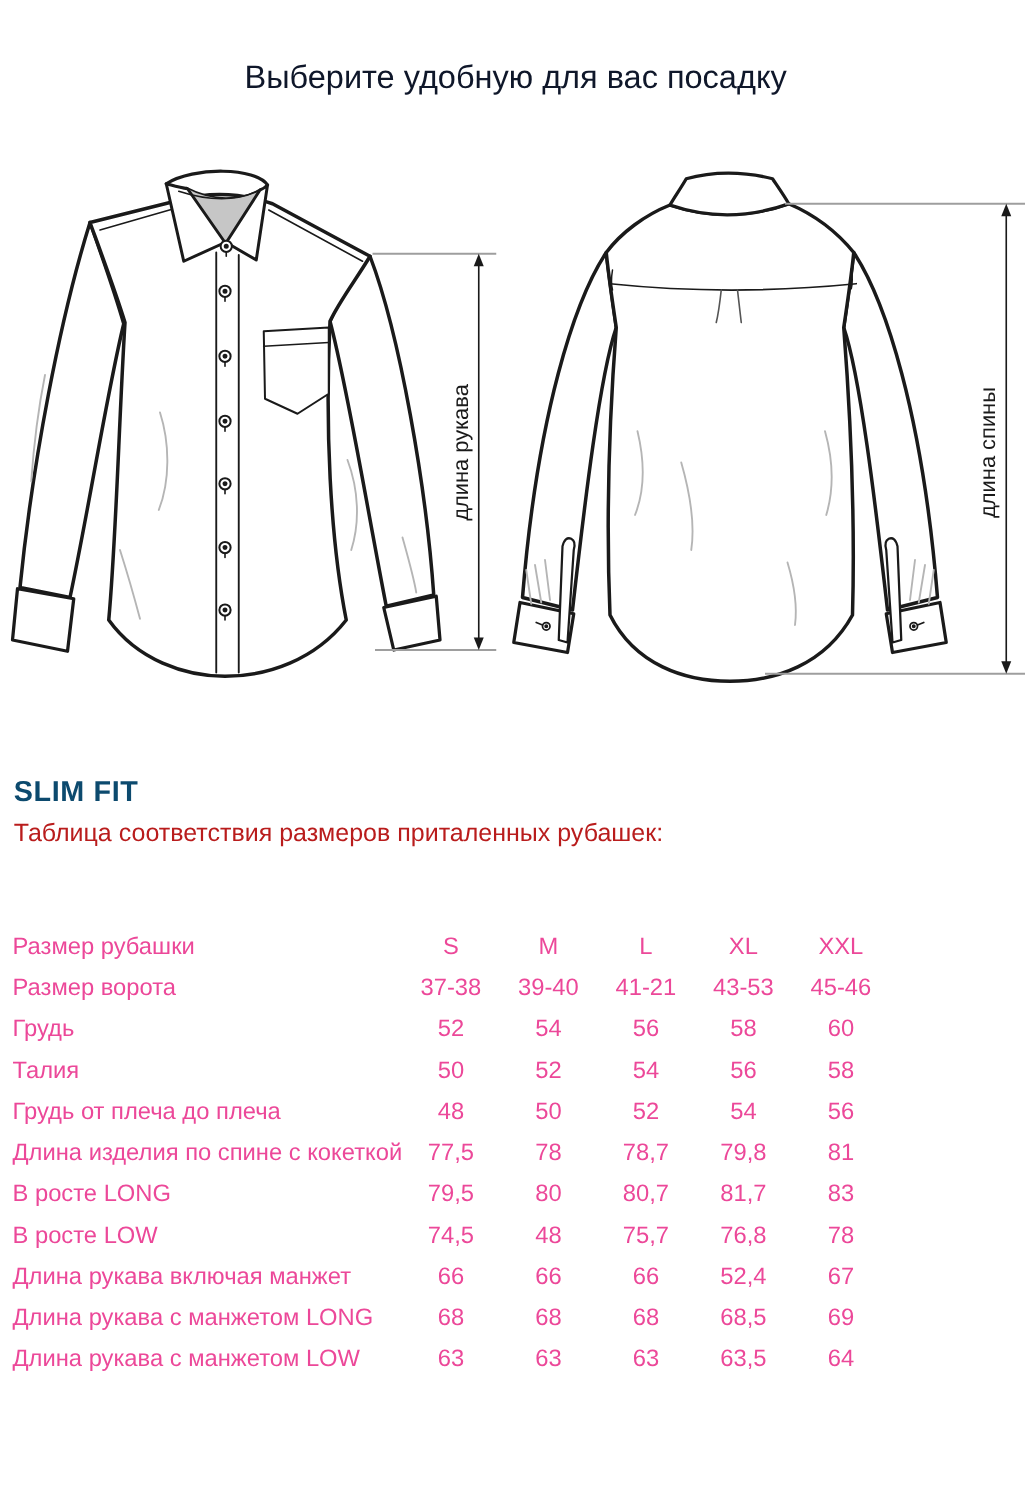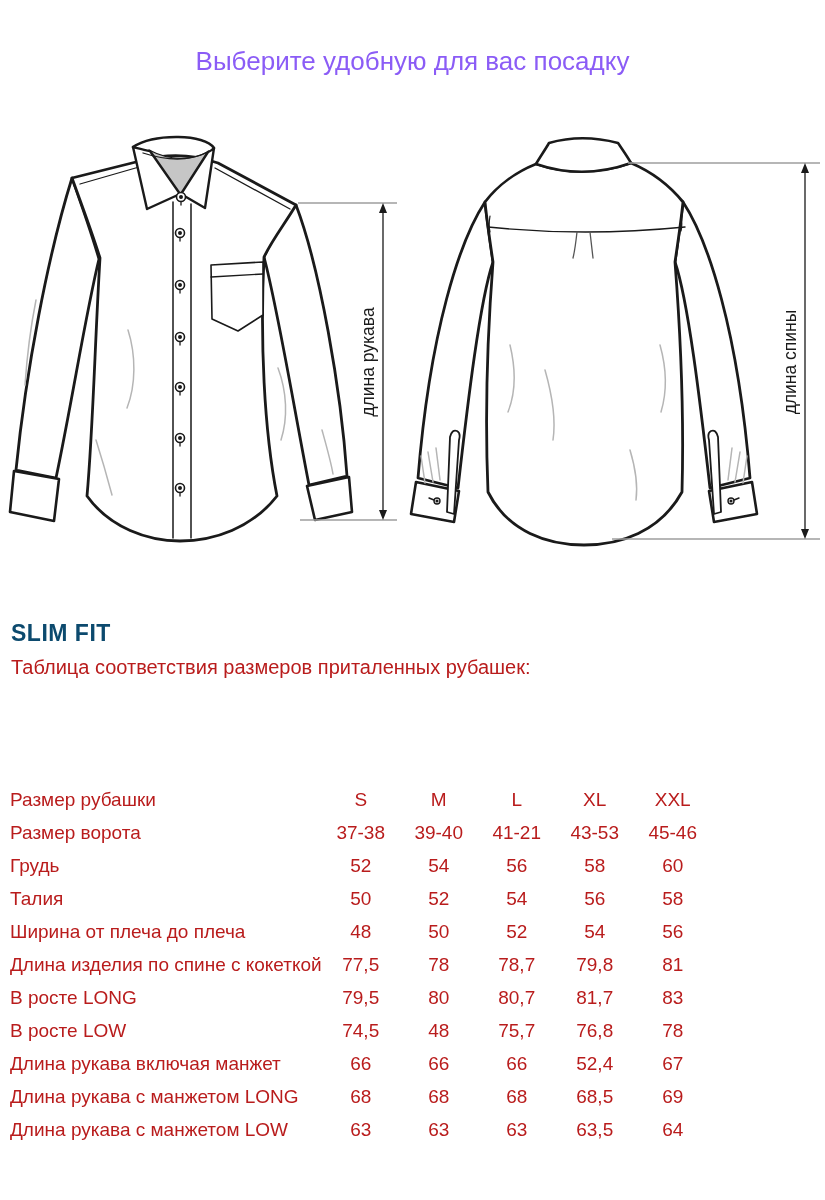--- a/index.html
+++ b/index.html
@@ -3,31 +3,31 @@
 <meta charset="utf-8">
 <style>
   html,body{margin:0;padding:0;}
   body{
     width:825px;height:1200px;background:#ffffff;color:#000;
     font-family:"Liberation Sans", sans-serif;position:relative;overflow:hidden;
   }
   .page{position:relative;width:825px;height:1200px;}
   .title{
     position:absolute;top:46px;left:0;width:825px;text-align:center;
-    font-size:26px;font-weight:400;color:#8b5cf6;
+    font-size:26px;font-weight:400;color:#0f172a;
   }
   .figure{position:absolute;top:110px;left:0;width:825px;height:470px;}
   .heading{
     position:absolute;top:620px;left:11px;font-size:23px;font-weight:700;color:#0c4a6e;
     letter-spacing:0.5px;
   }
   .subtitle{position:absolute;top:656px;left:11px;font-size:20px;color:#b91c1c;}
   table.sizes{
     position:absolute;top:741px;left:10px;border-collapse:collapse;table-layout:fixed;
-    font-size:19px;color:#b91c1c;margin-top:42px;
+    font-size:19px;color:#ec4899;
   }
   table.sizes td{height:33px;padding:0;vertical-align:middle;white-space:nowrap;}
   table.sizes td.lbl{width:268px;text-align:left;}
   table.sizes td.val{width:78px;text-align:center;}
   svg text{font-family:"Liberation Sans", sans-serif;}
 </style>
 </head>
 <body>
 
 <div class="page">
@@ -206,21 +206,21 @@
       </tr>
       <tr>
         <td class="lbl">Талия</td>
         <td class="val">50</td>
         <td class="val">52</td>
         <td class="val">54</td>
         <td class="val">56</td>
         <td class="val">58</td>
       </tr>
       <tr>
-        <td class="lbl">Ширина от плеча до плеча</td>
+        <td class="lbl">Грудь от плеча до плеча</td>
         <td class="val">48</td>
         <td class="val">50</td>
         <td class="val">52</td>
         <td class="val">54</td>
         <td class="val">56</td>
       </tr>
       <tr>
         <td class="lbl">Длина изделия по спине с кокеткой</td>
         <td class="val">77,5</td>
         <td class="val">78</td>

